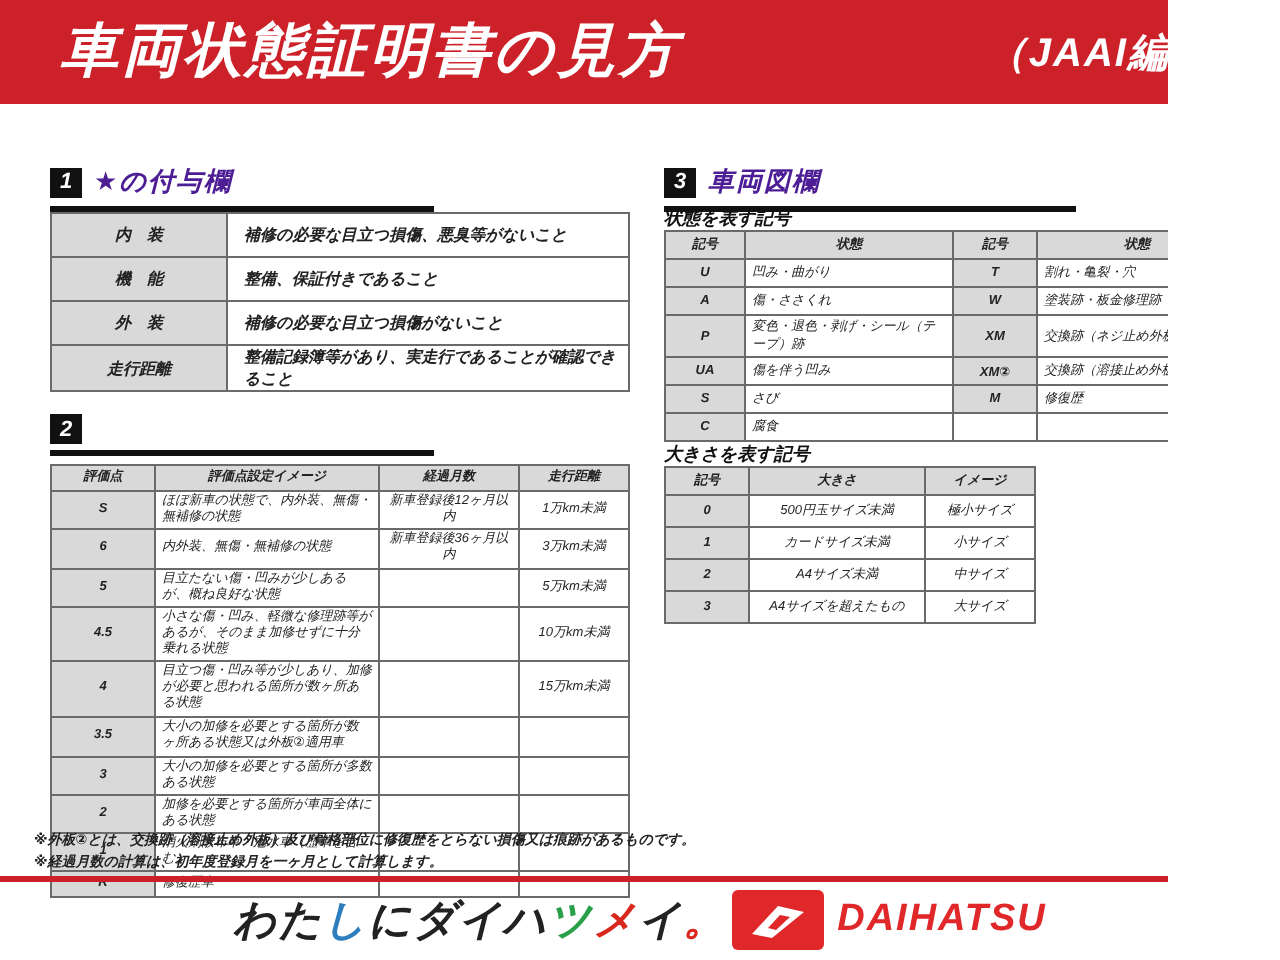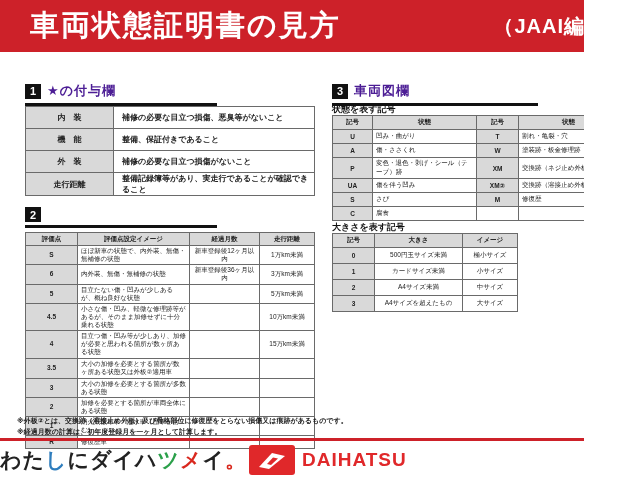--- a/index.html
+++ b/index.html
@@ -1,18 +1,18 @@
 <!DOCTYPE html>
 <html><head>
 <meta charset="utf-8">
 <style>
   * { margin:0; padding:0; box-sizing:border-box; }
   html,body { width:640px; height:480px; background:#fff;
     font-family:"Liberation Sans","DejaVu Sans",sans-serif; }
-  .page { position:relative; width:584px; height:480px; background:#fff; overflow:hidden; }
+  .page { position:relative; width:584px; height:480px; background:#fff; overflow:hidden;font-style:italic; }
 
   
   .banner { position:absolute; left:0; top:0; width:640px; height:52px; background:#cd2129;
     display:flex; align-items:center; justify-content:space-between; padding:0 34px 0 30px; }
   .banner .t1 { color:#fff; font-size:29px; font-weight:bold; letter-spacing:2px; }
   .banner .t2 { color:#fff; font-size:20px; font-weight:bold; letter-spacing:1px; }
 
   .orgline { position:absolute; left:27px; top:59px; font-size:11px; font-weight:bold; color:#111; }
 
   
@@ -55,21 +55,21 @@
   .tbl4 th { font-weight:bold; height:14px; }
   .tbl4 td.sym { font-weight:bold; }
 
   
   .notes { position:absolute; left:17px; top:416px; font-size:7px; font-weight:bold;
     color:#222; line-height:1.5; }
 
   
   .redline { position:absolute; left:0; top:438px; width:640px; height:3px; background:#cd2129; }
   .footer { position:absolute; left:0; top:444px; width:640px; height:32px;
-    display:flex; align-items:center; gap:2px; }
+    display:flex; align-items:center; justify-content:center; gap:2px; }
   .slogan { font-size:21px; font-weight:bold; letter-spacing:1px; color:#222; white-space:nowrap; }
   .brandwrap { display:flex; align-items:center; gap:7px; }
   .brandtext { font-size:19px; font-weight:bold; color:#e0282a; letter-spacing:1px; }
 </style>
 </head>
 <body>
 
 <div class="page">
 
   <div class="banner">

